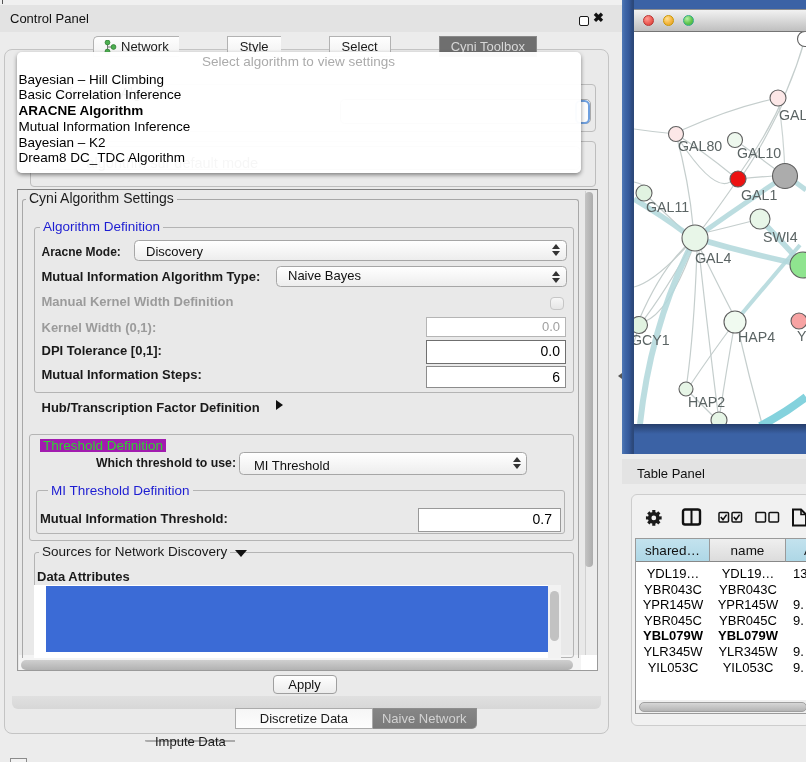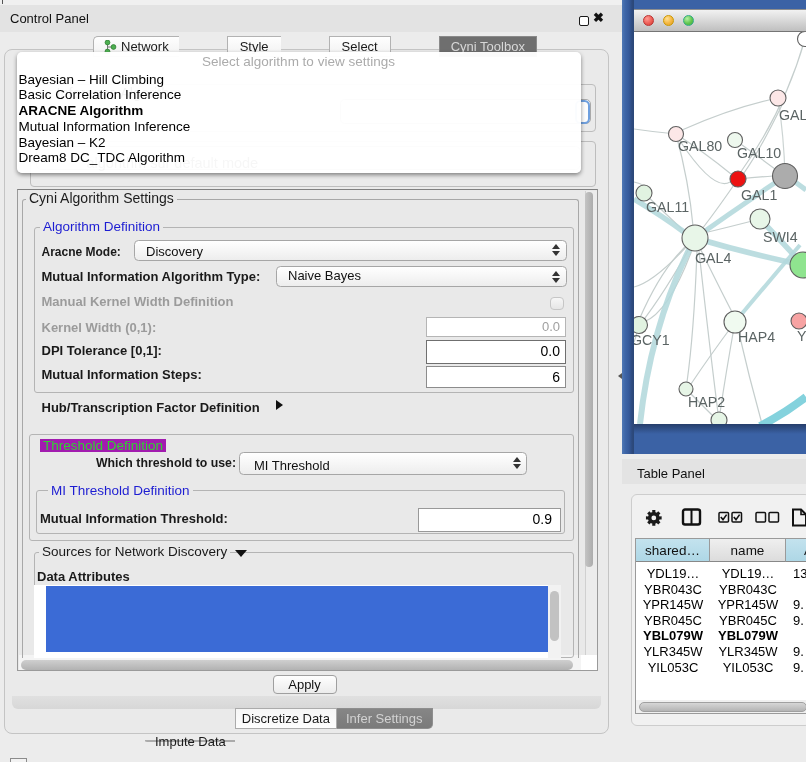--- a/index.html
+++ b/index.html
@@ -92,40 +92,40 @@
 
 <div class="abs bold" style="left:96px;top:455.5px;font-size:12.3px;color:#1a1a1a;">Which threshold to use:</div>
 <div class="abs" style="left:239px;top:452px;width:288px;height:23px;background:linear-gradient(#ffffff,#ededed);border:1px solid #a6a6a6;border-radius:4.5px;box-sizing:border-box;"></div>
 <div class="abs" style="left:254px;top:457.5px;font-size:13px;color:#111;">MI Threshold</div>
 <div class="abs" style="left:513px;top:456.5px;width:0;height:0;border-left:4px solid transparent;border-right:4px solid transparent;border-bottom:5px solid #333;"></div>
 <div class="abs" style="left:513px;top:464px;width:0;height:0;border-left:4px solid transparent;border-right:4px solid transparent;border-top:5px solid #333;"></div>
 
 <div class="abs" style="left:36px;top:489.5px;width:529px;height:44.5px;border:1px solid #b4b4b4;border-radius:3px;box-sizing:border-box;"></div>
 <div class="abs" style="left:48px;top:483.5px;height:13px;padding:0 3px;background:#e9e9e9;font-size:13.5px;line-height:13px;color:#1d1dd2;">MI Threshold Definition</div>
 <div class="abs bold" style="left:40px;top:511px;font-size:13px;color:#1a1a1a;">Mutual Information Threshold:</div>
-<div class="abs" style="left:418px;top:508px;width:143px;height:24px;background:#fff;border:1px solid #999;box-sizing:border-box;font-size:14px;color:#000;text-align:right;line-height:21px;padding-right:8px;">0.9</div>
+<div class="abs" style="left:418px;top:508px;width:143px;height:24px;background:#fff;border:1px solid #999;box-sizing:border-box;font-size:14px;color:#000;text-align:right;line-height:21px;padding-right:8px;">0.7</div>
 
 <div class="abs" style="left:33.5px;top:552px;width:540px;height:106px;border:1px solid #b4b4b4;border-radius:3px;box-sizing:border-box;"></div>
 <div class="abs" style="left:39px;top:545px;height:14px;padding:0 3px;background:#e9e9e9;font-size:13.5px;line-height:14px;color:#1a1a1a;">Sources for Network Discovery</div>
 <div class="abs" style="left:235px;top:550px;width:0;height:0;border-left:6.5px solid transparent;border-right:6.5px solid transparent;border-top:7.5px solid #111;"></div>
 <div class="abs bold" style="left:37px;top:568.5px;font-size:13px;color:#1a1a1a;">Data Attributes</div>
 
 <div class="abs" style="left:33.5px;top:585px;width:527.5px;height:73px;background:#fff;overflow:hidden;">
   <div style="position:absolute;left:12px;top:1px;width:502.5px;height:66px;background:#3b6bd6;"></div>
   <div style="position:absolute;left:514.5px;top:0;width:13px;height:73px;background:#f2f2f2;"></div>
   <div style="position:absolute;left:516px;top:6px;width:9.5px;height:50px;background:#c2c2c2;border-radius:4.5px;"></div>
 </div>
 
 <div class="abs" style="left:272.5px;top:675px;width:64px;height:19px;background:linear-gradient(#fefefe,#ececec);border:1px solid #9f9f9f;border-radius:4px;box-sizing:border-box;text-align:center;font-size:13px;line-height:17px;color:#111;">Apply</div>
 
 <div class="abs" style="left:12px;top:696px;width:589px;height:13px;background:linear-gradient(#e0e0e0,#d7d7d7);border-radius:0 0 6px 6px;"></div>
 <div class="abs" style="left:145px;top:708px;height:20.5px;display:flex;font-size:13px;color:#1a1a1a;">
   <div style="box-sizing:border-box;padding:0 9px;border:1px solid #ababab;border-right:none;border-radius:0 0 0 5px;background:linear-gradient(#f6f6f6,#fdfdfd);display:flex;align-items:center;margin-top:32px;">Impute Data</div>
-  <div style="box-sizing:border-box;padding:0 6px;border:1px solid #ababab;background:linear-gradient(#f6f6f6,#fdfdfd);display:flex;align-items:center;">Discretize Data</div>
-  <div style="box-sizing:border-box;padding:0 9px;border:1px solid #8e8e8e;border-left:none;border-radius:0 0 5px 0;background:linear-gradient(#868686,#7a7a7a);color:#d2d2d2;display:flex;align-items:center;">Infer Settings</div>
+  <div style="box-sizing:border-box;padding:0 24px;border:1px solid #ababab;background:linear-gradient(#f6f6f6,#fdfdfd);display:flex;align-items:center;">Discretize Data</div>
+  <div style="box-sizing:border-box;padding:0 9px;border:1px solid #8e8e8e;border-left:none;border-radius:0 0 5px 0;background:linear-gradient(#868686,#7a7a7a);color:#d2d2d2;display:flex;align-items:center;">Naive Network</div>
 </div>
 
 <div class="abs" style="left:9.5px;top:757.5px;width:17px;height:10px;background:#f2f2f2;border:1.5px solid #8b8b8b;box-sizing:border-box;"></div>
 
 <div class="abs" style="left:617.5px;top:372.5px;width:0;height:0;border-top:3px solid transparent;border-bottom:3px solid transparent;border-right:4px solid #555;"></div>
 
 <div class="abs" style="left:622px;top:0;width:184px;height:454px;background:#3b62a5;"></div>
 <div class="abs" style="left:622px;top:0;width:12px;height:454px;background:linear-gradient(90deg,#5179b5 0px,#3e66a8 3px,#35599a 7px,#2d4a7e 10px,#2b4777 12px);"></div>
 <div class="abs" style="left:634px;top:424px;width:172px;height:10px;background:linear-gradient(#263e6b,#3b62a5);"></div>
 

